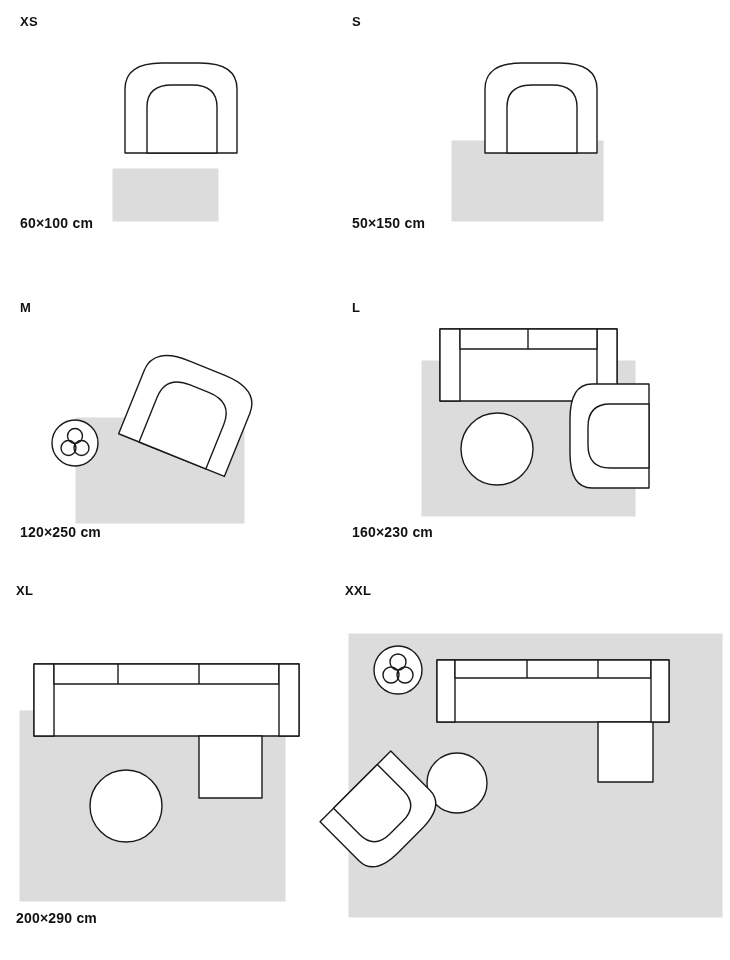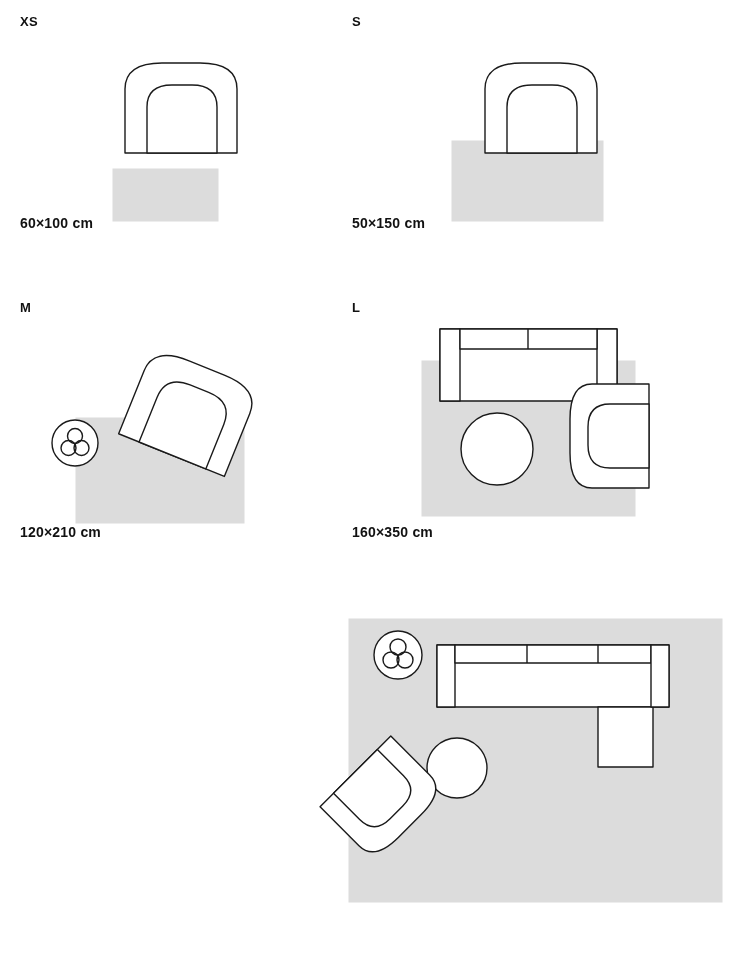--- a/index.html
+++ b/index.html
@@ -107,21 +107,21 @@
         </g>
 
         <g>
           <circle class="furn" cx="55" cy="128" r="23"></circle>
           <circle class="furn-line" cx="55" cy="121" r="7.5"></circle>
           <circle class="furn-line" cx="48.5" cy="133" r="7.5"></circle>
           <circle class="furn-line" cx="61.5" cy="133" r="7.5"></circle>
         </g>
       </svg>
     </div>
-    <div class="dim-label" style="width:320px; margin-top:-6px;">120×210 cm</div>
+    <div class="dim-label" style="width:320px; margin-top:-6px;">120×250 cm</div>
   </div>
 
   <div class="cell" style="left:352px; top:300px; width:345px;">
     <div class="size-label">L</div>
     <div class="diagram">
       <svg width="345" height="215" viewBox="0 0 345 215" aria-hidden="true">
         <rect class="rug" x="70" y="46" width="213" height="155"></rect>
 
         <g>
           <rect class="furn" x="88" y="14" width="177" height="72"></rect>
@@ -132,25 +132,48 @@
         </g>
 
         <circle class="furn" cx="145" cy="134" r="36"></circle>
 
         <g transform="rotate(-90 260 136)">
           <path class="furn" d="M223,173 L223,116 Q223,94 258,94 L292,94 Q327,94 327,116 L327,173 Z"></path>
           <path class="furn" d="M243,173 L243,134 Q243,112 266,112 L284,112 Q307,112 307,134 L307,173 Z"></path>
         </g>
       </svg>
     </div>
-    <div class="dim-label" style="width:345px; margin-top:-6px;">160×350 cm</div>
-  </div>
-
+    <div class="dim-label" style="width:345px; margin-top:-6px;">160×230 cm</div>
+  </div>
+
+  <div class="cell" style="left:16px; top:583px; width:310px;">
+    <div class="size-label">XL</div>
+    <div class="diagram">
+      <svg width="310" height="320" viewBox="0 0 310 320" aria-hidden="true">
+        <rect class="rug" x="4" y="113" width="265" height="190"></rect>
+
+        <g>
+          <rect class="furn" x="18" y="66" width="265" height="72"></rect>
+          <rect class="furn" x="18" y="66" width="20" height="72"></rect>
+          <rect class="furn" x="38" y="66" width="225" height="20"></rect>
+          <line class="furn-line" x1="102" y1="66" x2="102" y2="86"></line>
+          <line class="furn-line" x1="183" y1="66" x2="183" y2="86"></line>
+
+          <rect class="furn" x="183" y="138" width="63" height="62"></rect>
+          <rect class="furn" x="263" y="66" width="20" height="72"></rect>
+        </g>
+
+        <circle class="furn" cx="110" cy="208" r="36"></circle>
+      </svg>
+    </div>
+    <div class="dim-label" style="width:310px; margin-top:-8px;">200×290 cm</div>
+  </div>
 
   <div class="cell" style="left:345px; top:583px; width:375px;">
+    <div class="size-label">XXL</div>
     <div class="diagram">
       <svg width="375" height="320" viewBox="0 0 375 320" aria-hidden="true">
         <rect class="rug" x="4" y="36" width="373" height="283"></rect>
 
         <g>
           <rect class="furn" x="92" y="62" width="232" height="62"></rect>
           <rect class="furn" x="92" y="62" width="18" height="62"></rect>
           <rect class="furn" x="110" y="62" width="196" height="18"></rect>
           <line class="furn-line" x1="182" y1="62" x2="182" y2="80"></line>
           <line class="furn-line" x1="253" y1="62" x2="253" y2="80"></line>

